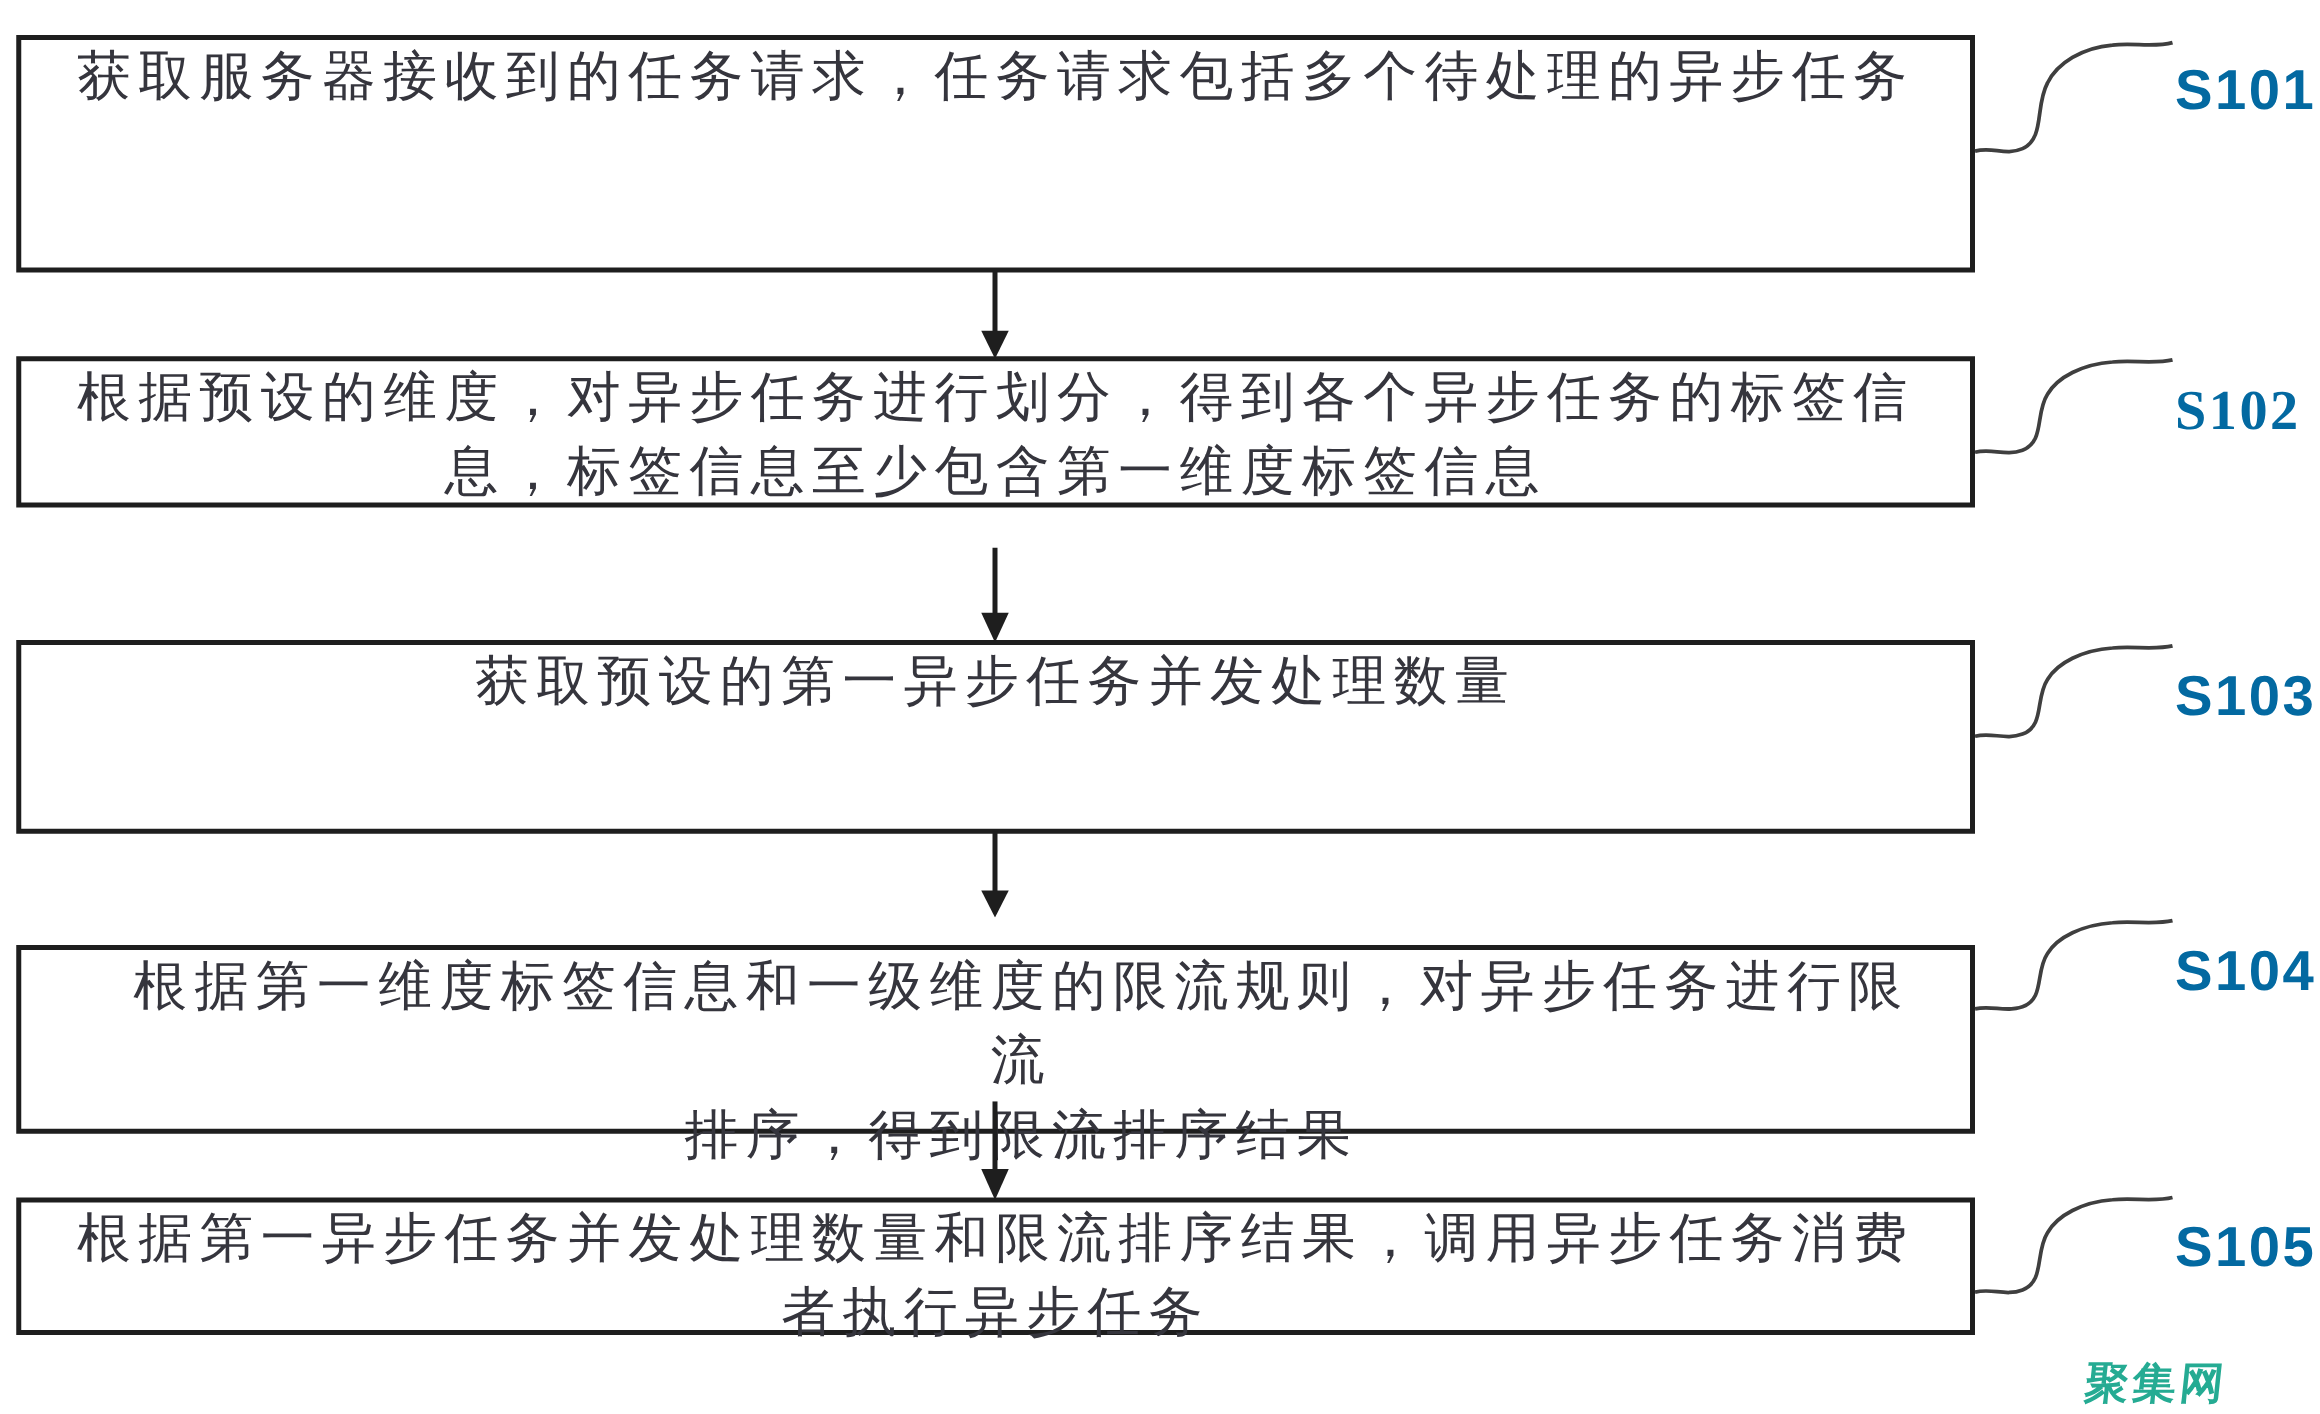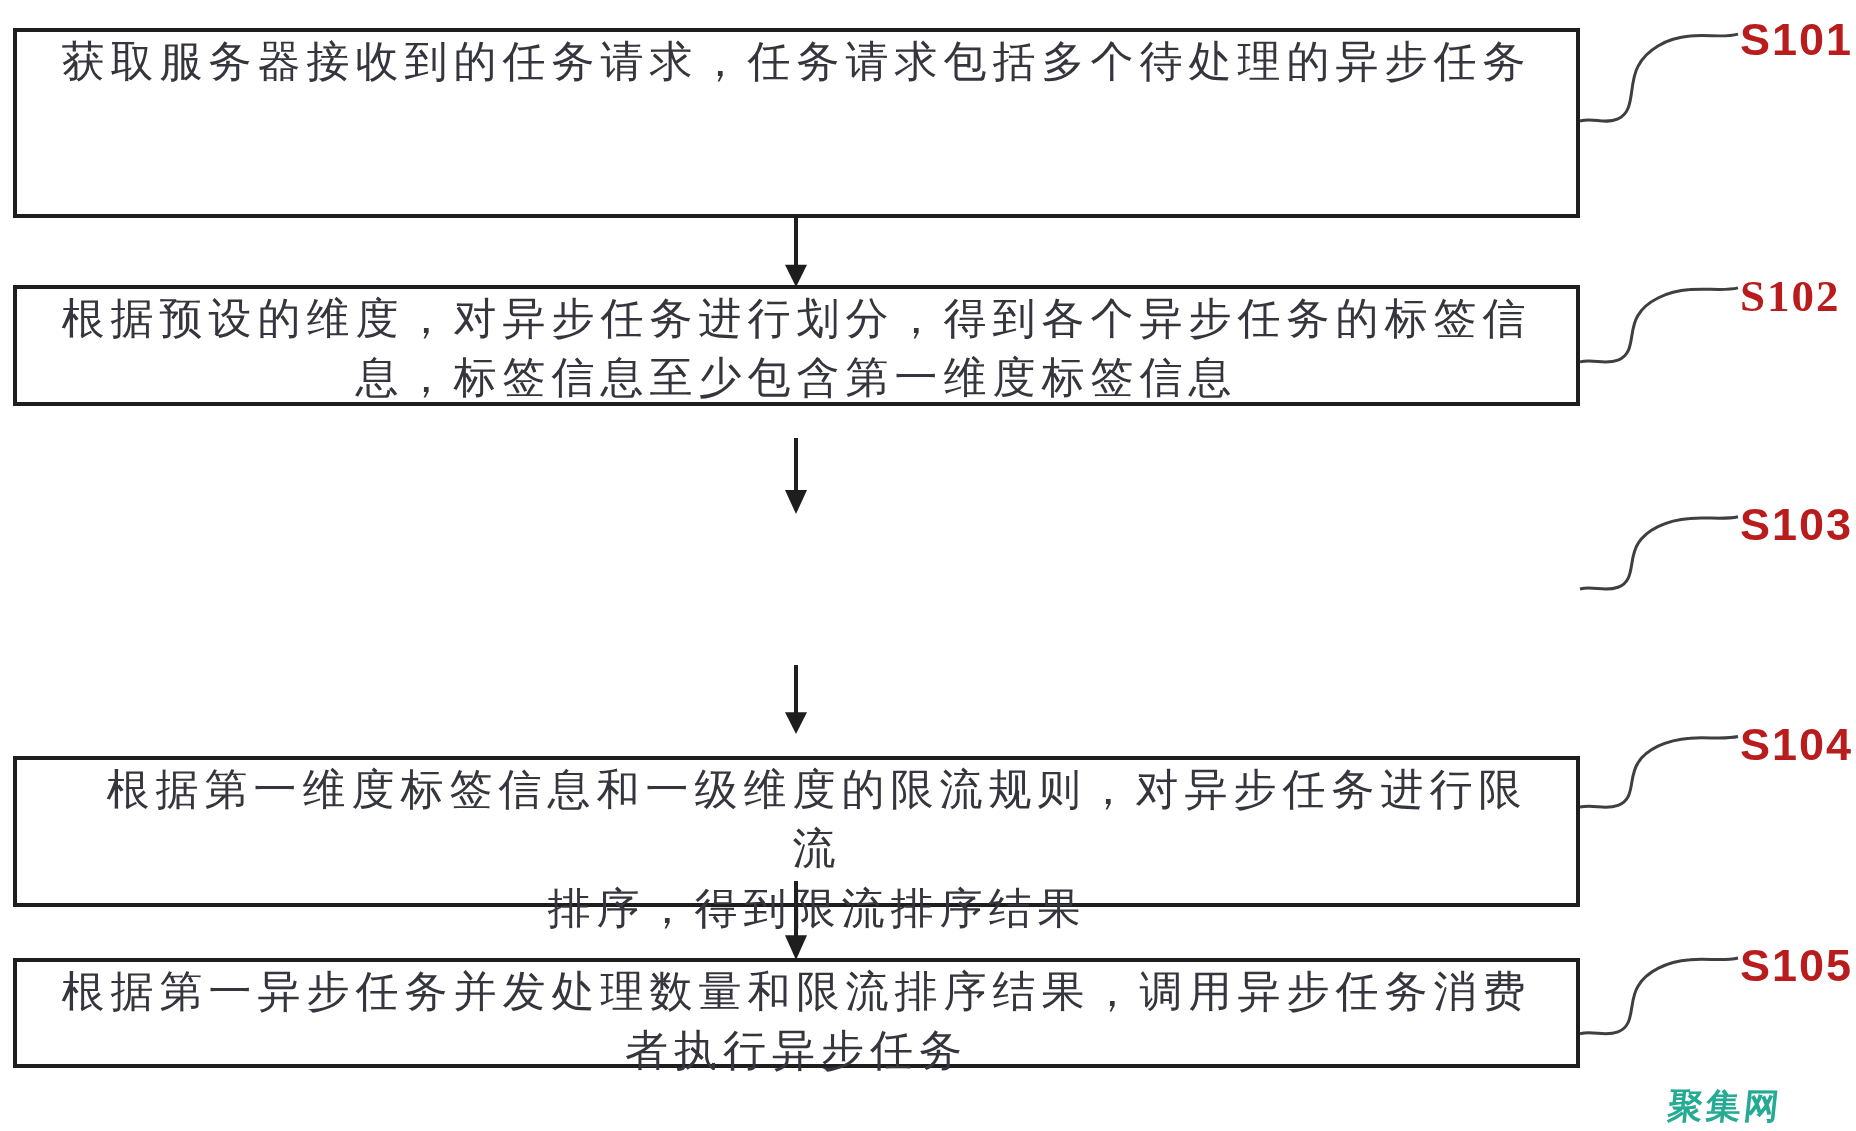--- a/index.html
+++ b/index.html
@@ -45,21 +45,22 @@
   .c3{top:510px;height:84px;}
   .c4{top:730px;height:82px;}
   .c5{top:951px;height:88px;}
 
   .step-label{
     position:absolute;left:1740px;width:116px;
     font-family:"Liberation Sans","DejaVu Sans",sans-serif;
     font-weight:700;
     font-size:45px;
     letter-spacing:2px;
-    color:#b91c1c;
+    color:#0369a1;
+    margin-top:32px;
   }
   .l1{top:14px;}
   .l2{top:270px;font-family:Liberation Serif, serif;}
   .l3{top:499px;}
   .l4{top:719px;}
   .l5{top:940px;}
 
   .watermark{
     position:absolute;left:1668px;top:1083px;
     font-family:"Liberation Sans","DejaVu Sans",sans-serif;
@@ -75,20 +76,23 @@
 <body>
 
 <div class="canvas">
 
   <div class="step-box b1">
     <div class="step-text">获取服务器接收到的任务请求，任务请求包括多个待处理的异步任务</div>
   </div>
   <div class="step-box b2">
     <div class="step-text">根据预设的维度，对异步任务进行划分，得到各个异步任务的标签信
 息，标签信息至少包含第一维度标签信息</div>
+  </div>
+  <div class="step-box b3">
+    <div class="step-text">获取预设的第一异步任务并发处理数量</div>
   </div>
   <div class="step-box b4">
     <div class="step-text">根据第一维度标签信息和一级维度的限流规则，对异步任务进行限流
 排序，得到限流排序结果</div>
   </div>
   <div class="step-box b5">
     <div class="step-text">根据第一异步任务并发处理数量和限流排序结果，调用异步任务消费
 者执行异步任务</div>
   </div>
 

